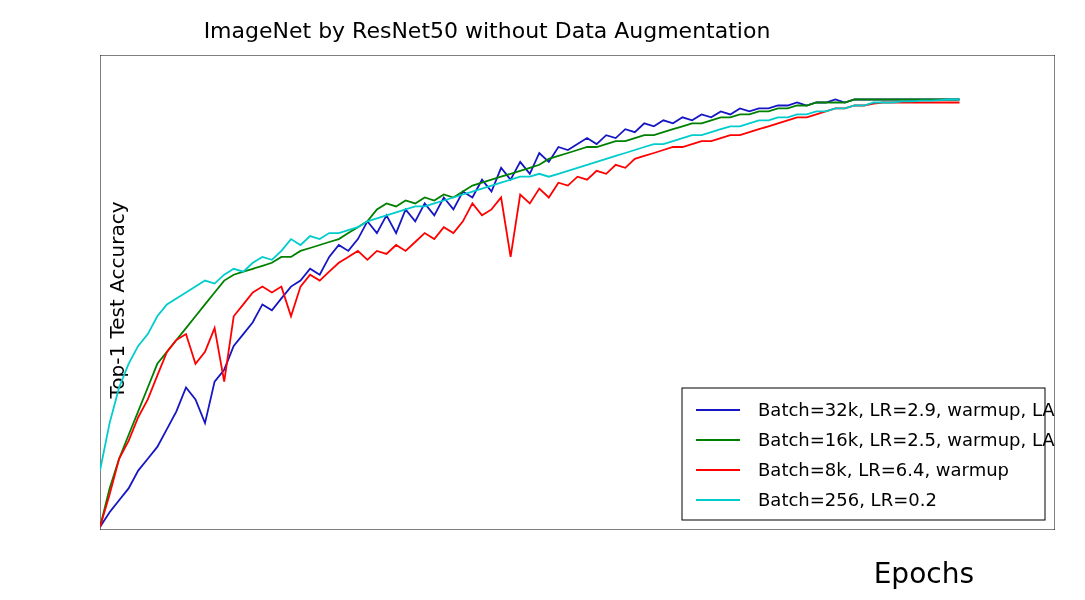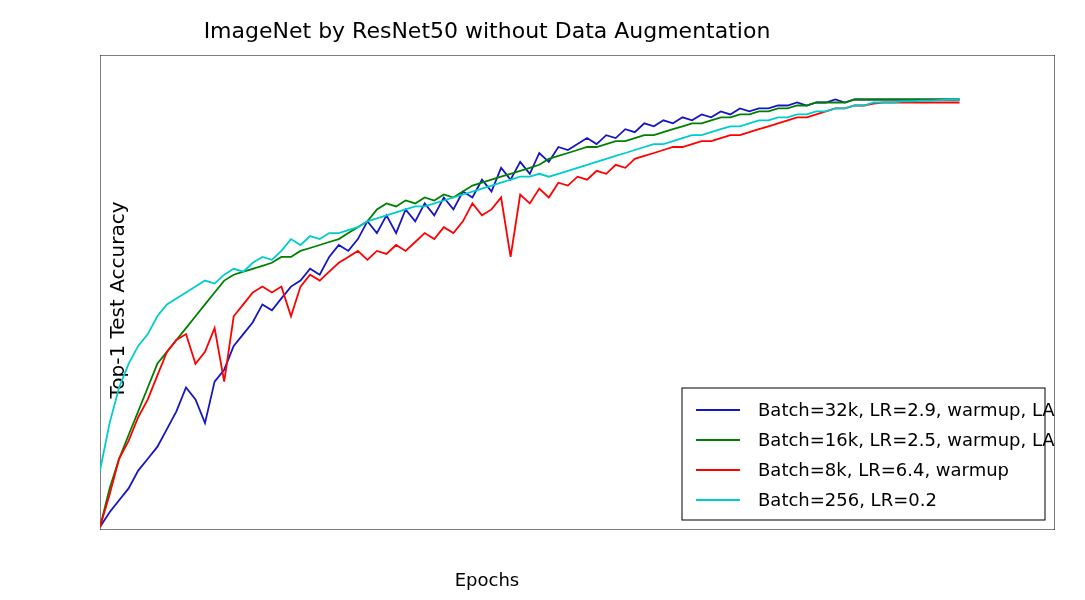--- a/index.html
+++ b/index.html
@@ -30,22 +30,22 @@
     transform: translateY(-50%) rotate(-90deg);
     transform-origin: center;
     font-size: 20px;
     white-space: nowrap;
   }
   .xlabel {
     position: absolute;
     bottom: 10px;
     left: 0;
     right: 0;
-    text-align: center;
-    font-size: 18px;
+    text-align: right;
+    font-size: 28px;
   }
   .plot-wrap {
     position: absolute;
     left: 100px;
     top: 55px;
     right: 30px;
     bottom: 70px;
   }
   svg { display:block; }
   .legend-box {

